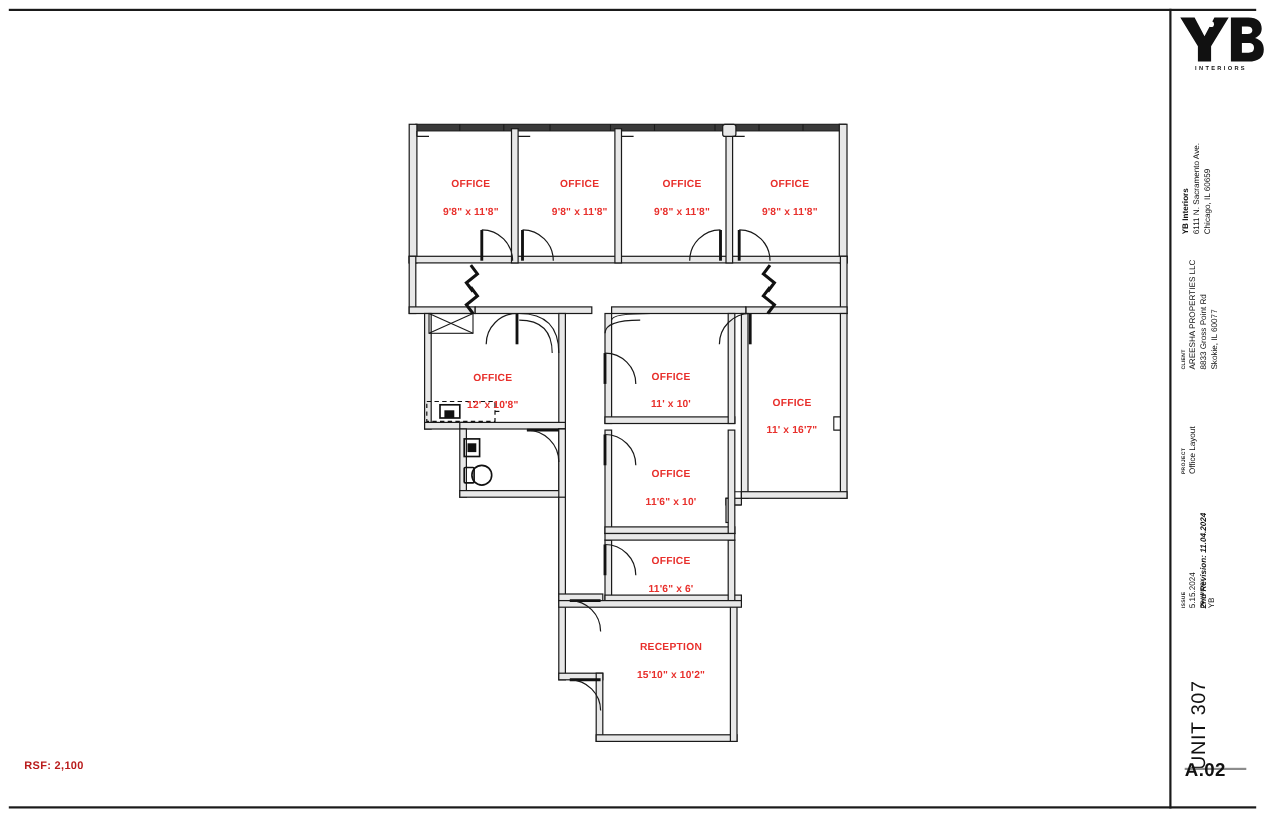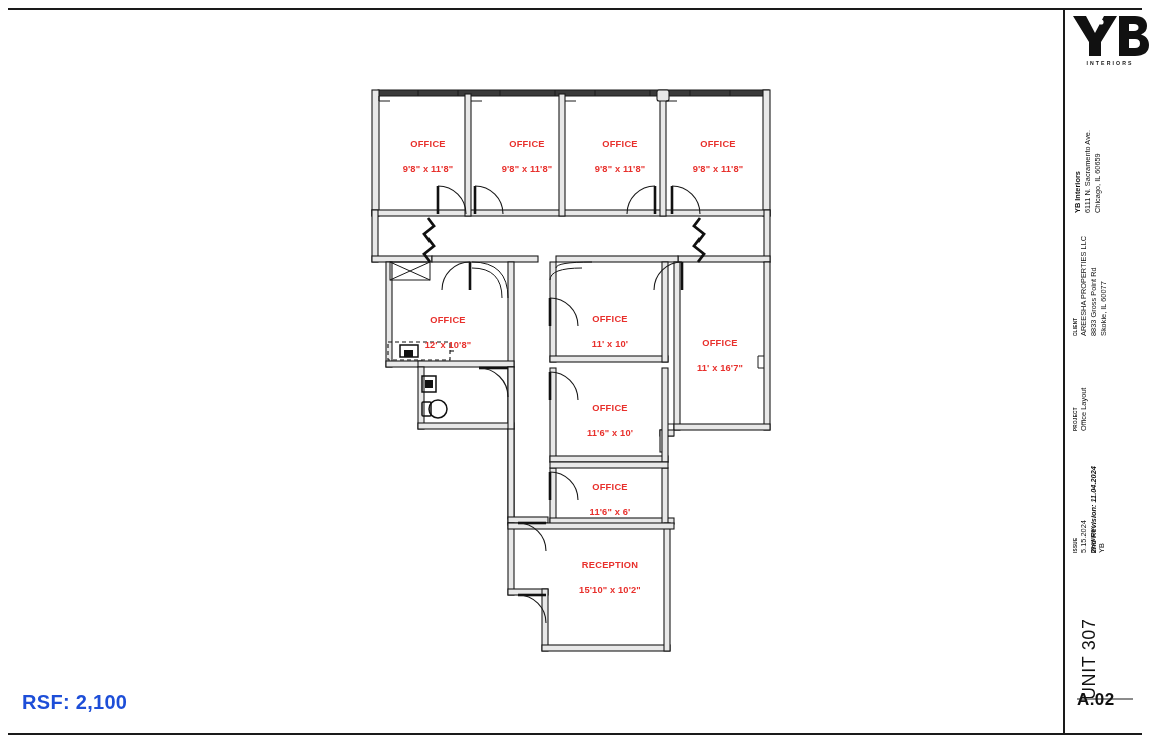--- a/index.html
+++ b/index.html
@@ -121,30 +121,30 @@
     font-size: 17px;
     font-weight: bold;
     color: #111111;
     letter-spacing: 0.4px;
   }
 
   
   #rsf {
     position: absolute;
     left: 22px; top: 691px;
-    font-size: 20px;
-    font-weight: bold;
-    color: #1d4ed8;
+    font-size: 10px;
+    font-weight: bold;
+    color: #b91c1c;
     letter-spacing: 0.3px;
   }
 
   
   #plan-area {
     position: absolute;
-    left: 360px; top: 80px;
+    left: 360px; top: 103px;
     width: 440px; height: 580px;
   }
   #plan-svg { display: block; }
 
   .rm-name {
     font-family: "Liberation Sans", sans-serif;
     font-size: 9.3px;
     font-weight: bold;
     fill: #e8302c;
     text-anchor: middle;

